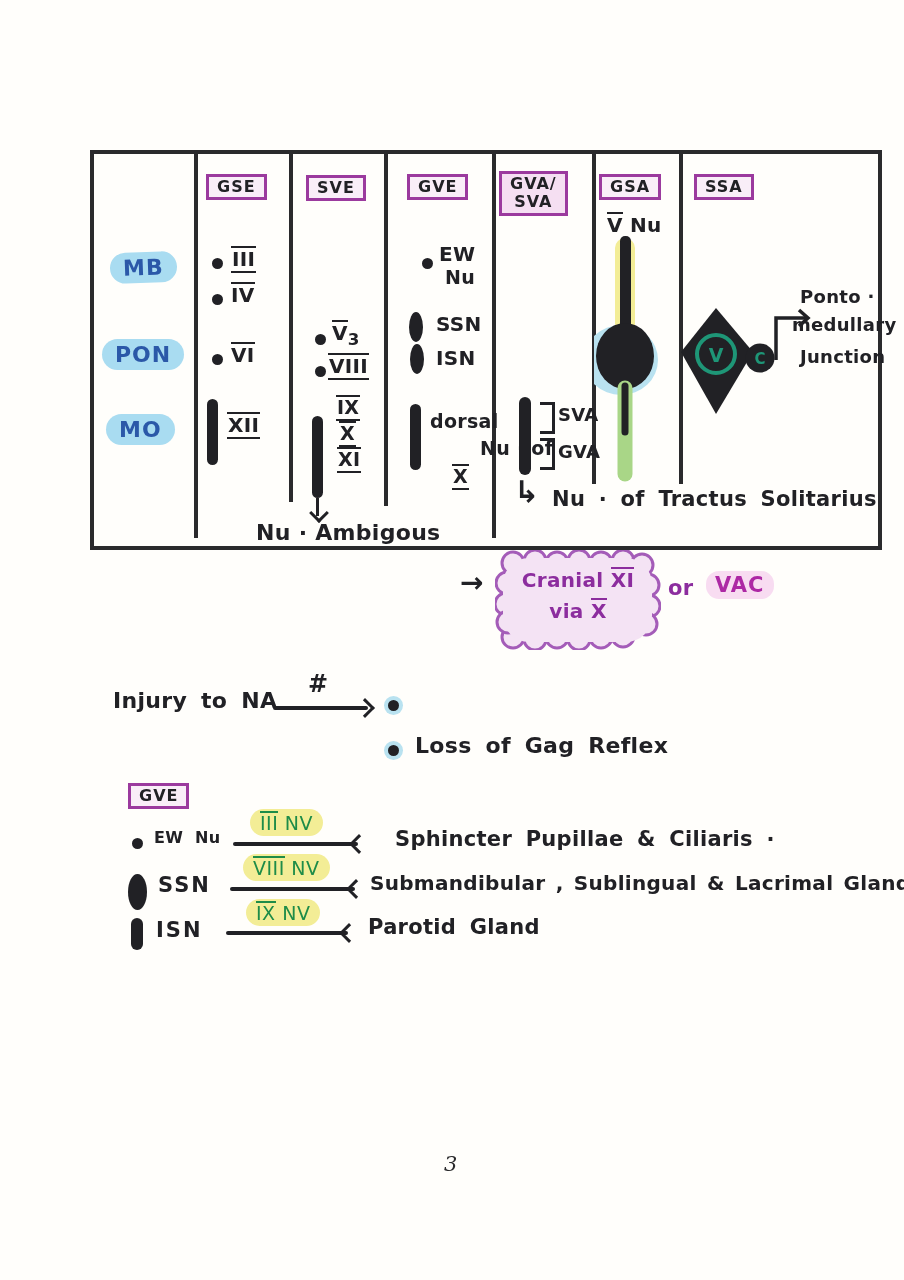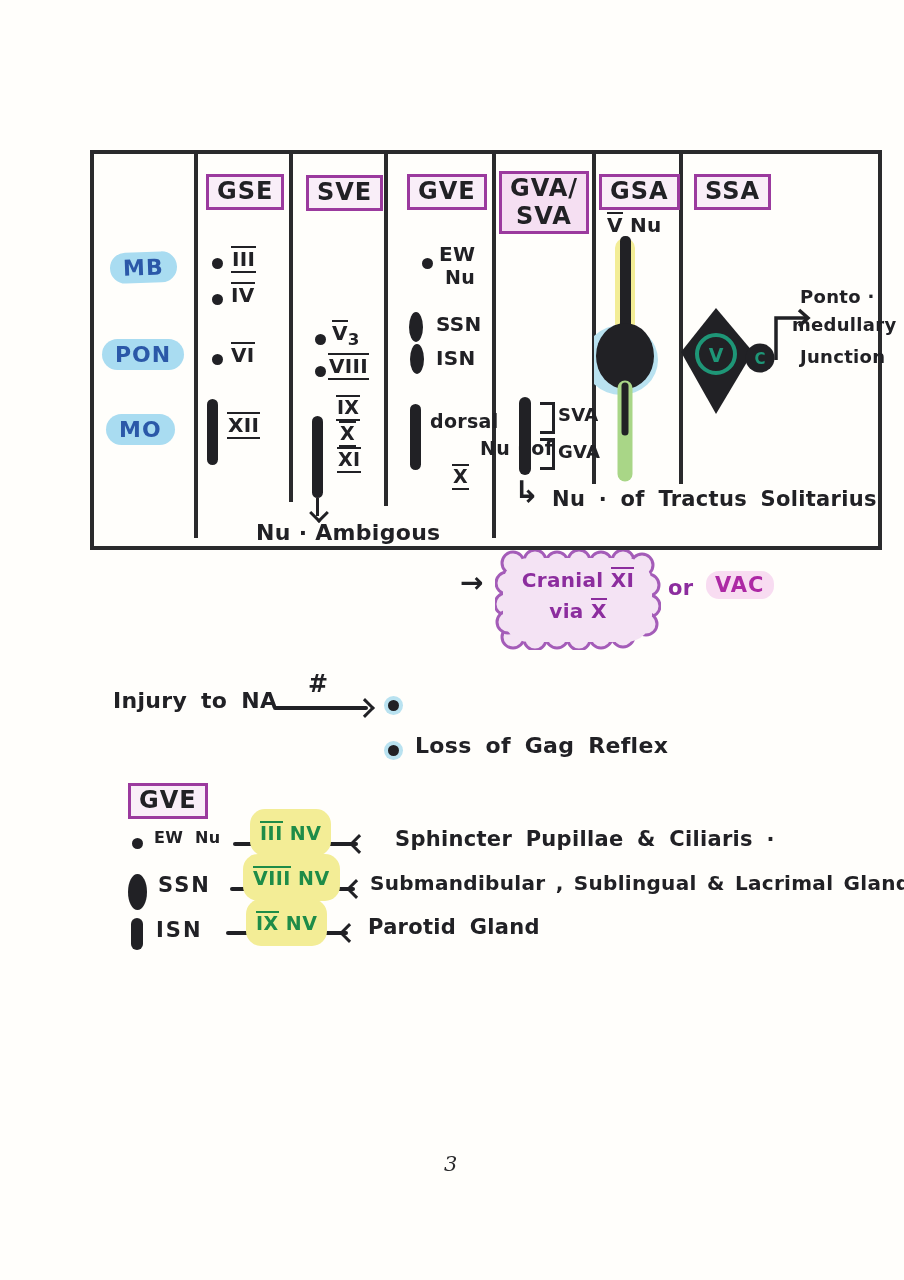--- a/index.html
+++ b/index.html
@@ -4,43 +4,43 @@
 <style>
   html,body{margin:0;padding:0;background:#fffefb;}
   .page{position:relative;width:904px;height:1280px;background:#fffefb;overflow:hidden;
         font-family:"DejaVu Sans",sans-serif;color:#212125;}
   .abs{position:absolute;}
   .t{font-weight:bold;color:#212125;white-space:nowrap;letter-spacing:.3px;}
   
   .frame{position:absolute;left:90px;top:150px;width:784px;height:392px;border:4px solid #2a2a2c;}
   .vline{position:absolute;width:3.5px;background:#2a2a2c;top:0;}
   
-  .pbox{border:3px solid #9b3a9e;background:#f9eef8;padding:1px 8px;font-size:24px;font-weight:bold;
+  .pbox{border:3px solid #9b3a9e;background:#f9eef8;padding:1px 8px;font-size:16px;font-weight:bold;
         color:#212125;letter-spacing:1px;line-height:1.15;text-align:center;white-space:nowrap;}
   
   .bluepill{background:#a9dcf1;color:#2b58a8;font-weight:bold;font-size:22px;border-radius:18px;
             padding:3px 13px;letter-spacing:1px;}
   
   .ol{display:inline-block;border-top:2.5px solid #212125;line-height:1.05;padding-top:1px;}
   .olul{display:inline-block;border-top:2.5px solid #212125;border-bottom:2.5px solid #212125;
         line-height:1.05;padding:1px 1px;}
   
   .dot{width:11px;height:11px;border-radius:50%;background:#212125;}
   .halo{box-shadow:0 0 0 4px #b9e2f0;}
   .vbar{width:11px;background:#212125;border-radius:6px;}
   .lens{width:14px;height:30px;background:#212125;border-radius:50%;}
   .hline{height:3.5px;background:#212125;border-radius:2px;}
   .chev-right{width:11px;height:11px;border-top:3px solid #212125;border-right:3px solid #212125;transform:rotate(45deg);}
   .chev-down{width:11px;height:11px;border-bottom:3px solid #212125;border-right:3px solid #212125;transform:rotate(45deg);}
   .chev-open-left{width:11px;height:11px;border-bottom:3px solid #212125;border-left:3px solid #212125;transform:rotate(45deg);}
   
   .brk{width:12px;height:26px;border-top:3px solid #212125;border-bottom:3px solid #212125;border-right:3px solid #212125;}
   
-  .nvpill{background:#f3ed96;color:#1e8c48;font-weight:bold;font-size:19px;border-radius:15px;
-          padding:12px 10px;letter-spacing:.5px;white-space:nowrap;}
+  .nvpill{background:#f3ed96;color:#1e8c48;font-weight:normal;font-size:19px;border-radius:15px;
+          padding:2px 10px;letter-spacing:.5px;white-space:nowrap;}
   .nvpill .ol{border-top-color:#1e8c48;}
   .purple{color:#8c2d9e;}
   .magenta{color:#ad28a4;}
   .vacpill{background:#f8dcf1;border-radius:13px;padding:2px 9px;}
   .ws{word-spacing:6px;}
 </style>
 </head>
 <body>
 
 <div class="page">

